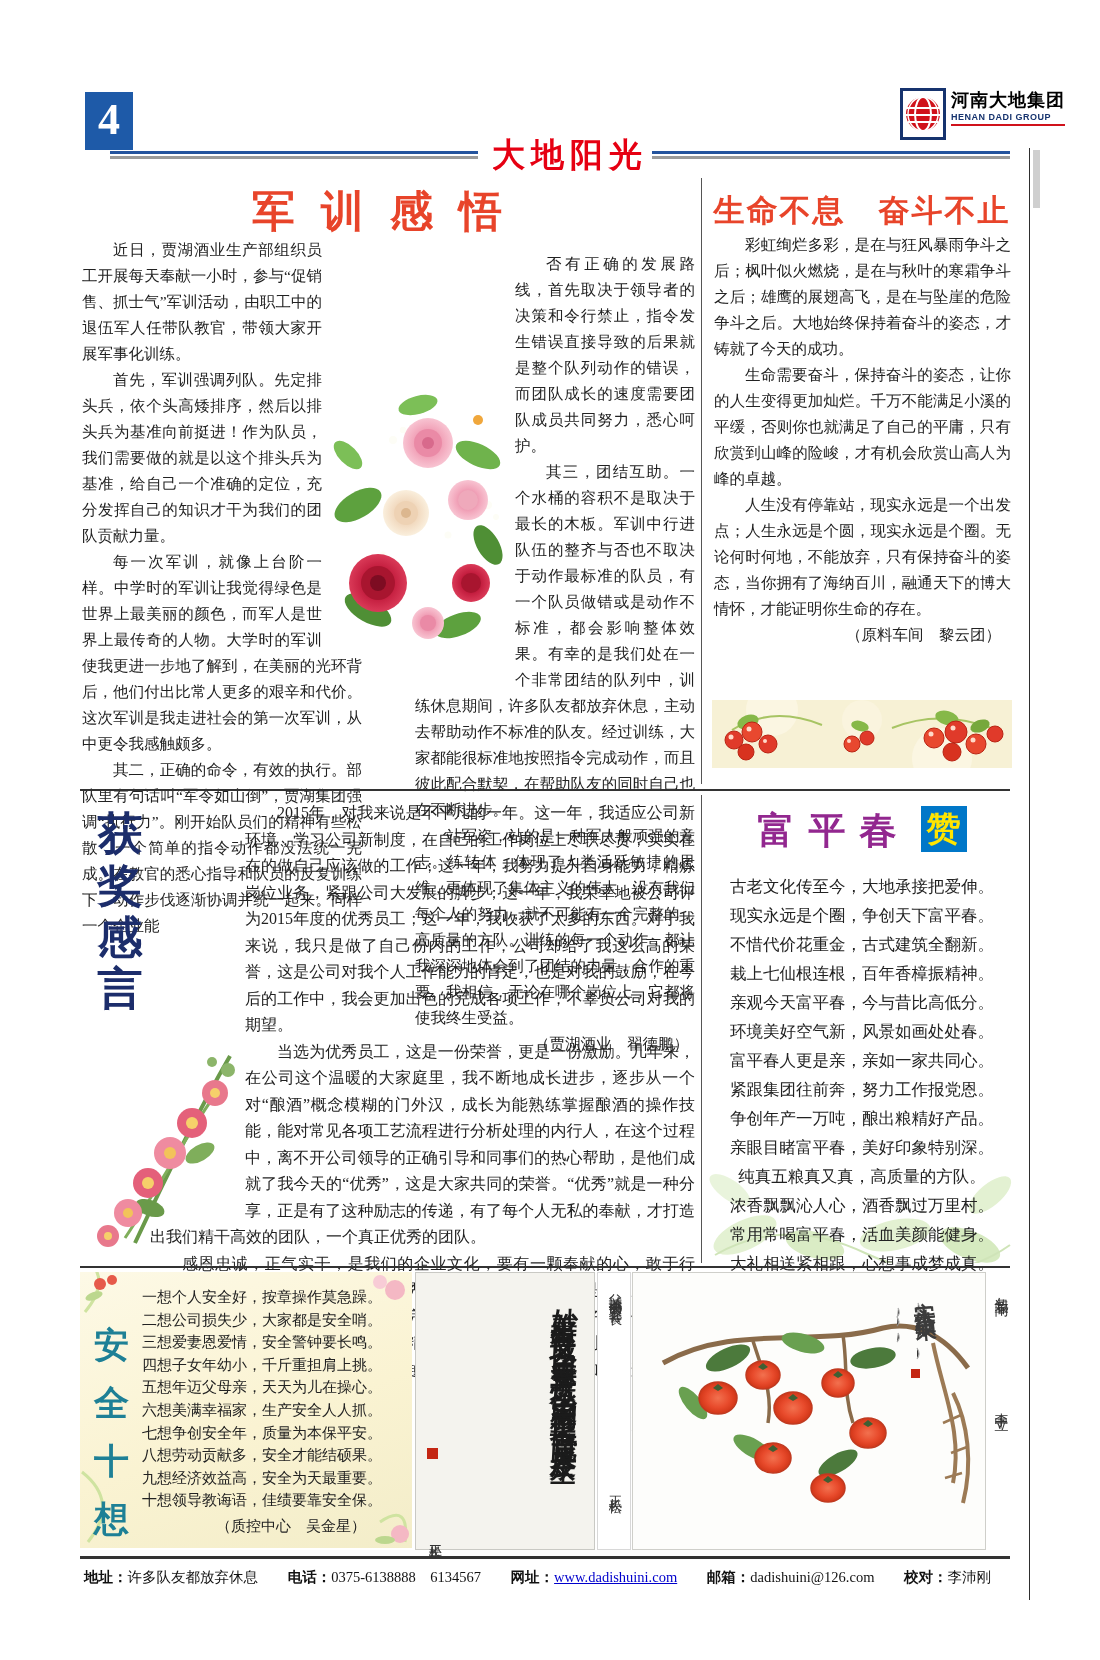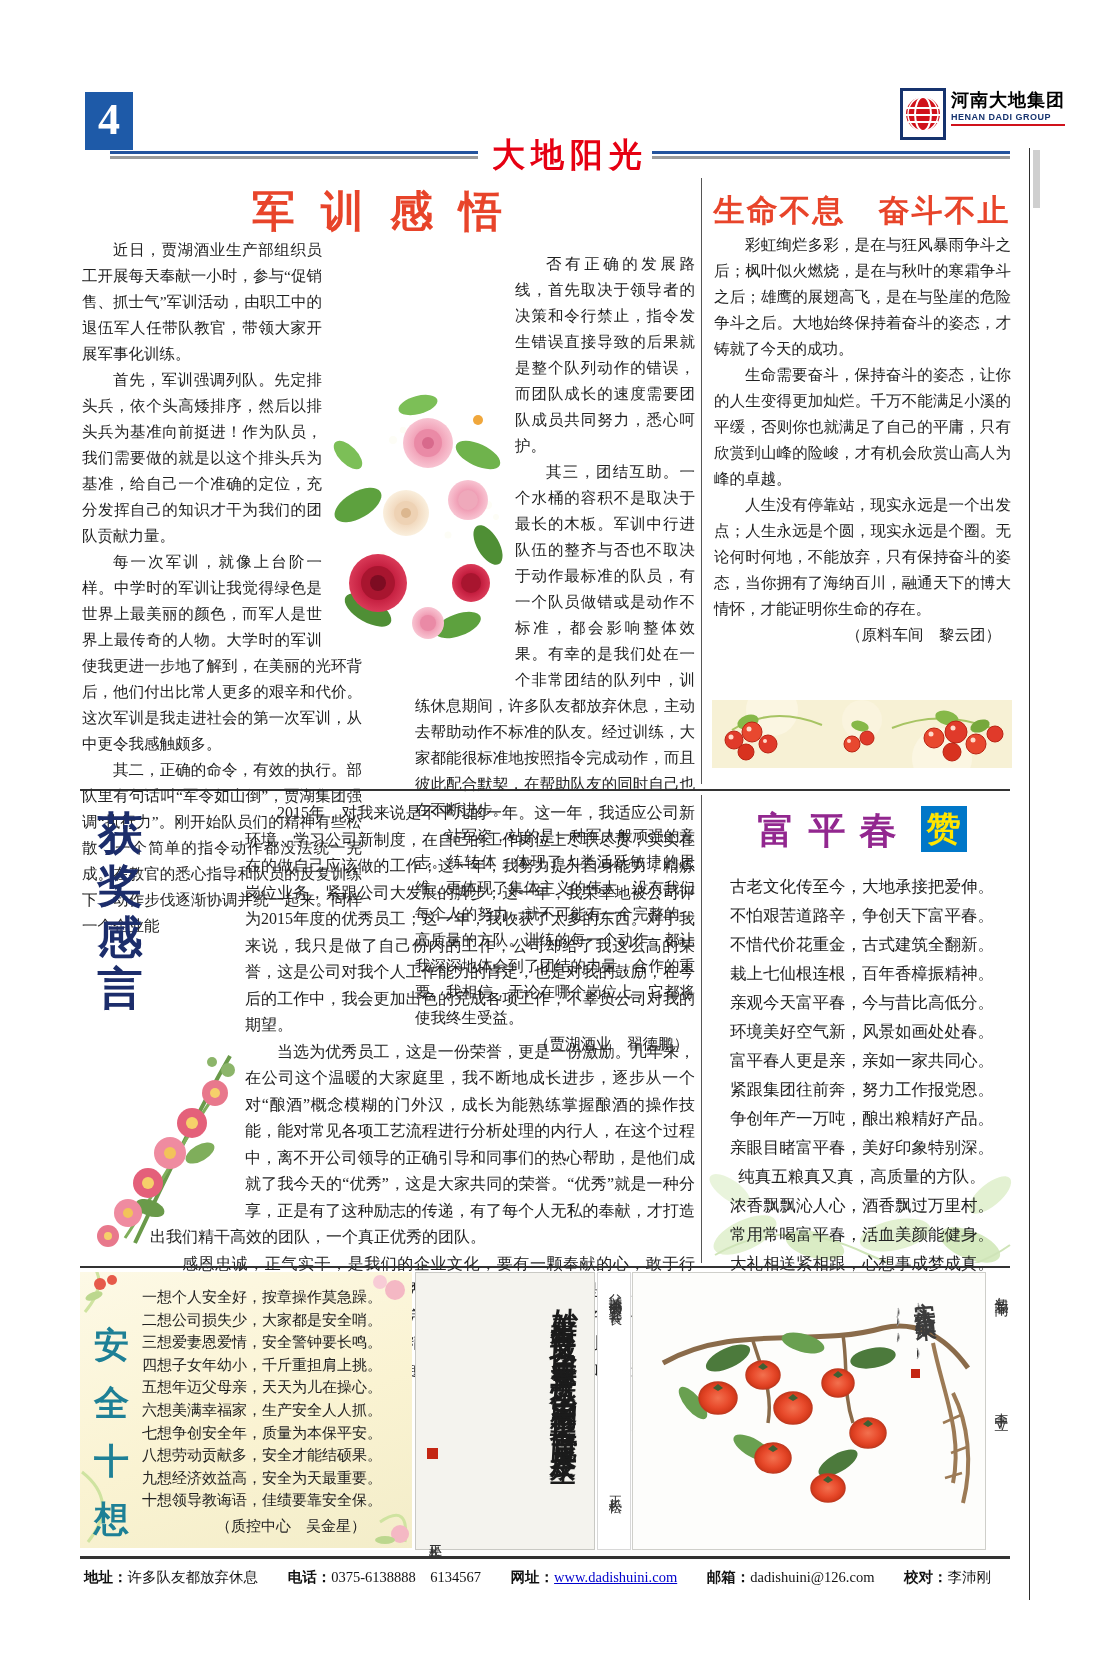--- a/index.html
+++ b/index.html
@@ -291,21 +291,21 @@
         <ellipse cx="265" cy="150" rx="32" ry="14" fill="#b5d98e" transform="rotate(22 265 150)"></ellipse>
         <ellipse cx="285" cy="100" rx="26" ry="11" fill="#cde6ae" transform="rotate(-40 285 100)"></ellipse>
         <ellipse cx="25" cy="95" rx="24" ry="10" fill="#d8ecc0" transform="rotate(35 25 95)"></ellipse>
         <path d="M10,160 Q80,120 160,158 T305,150" stroke="#a9cf7f" stroke-width="2" fill="none"></path>
       </g>
     </svg>
   </div>
 
   <div class="abs poem">
     <div>古老文化传至今，大地承接把爱伸。</div>
-    <div>不怕艰苦道路辛，争创天下富平春。</div>
+    <div>现实永远是个圈，争创天下富平春。</div>
     <div>不惜代价花重金，古式建筑全翻新。</div>
     <div>栽上七仙根连根，百年香樟振精神。</div>
     <div>亲观今天富平春，今与昔比高低分。</div>
     <div>环境美好空气新，风景如画处处春。</div>
     <div>富平春人更是亲，亲如一家共同心。</div>
     <div>紧跟集团往前奔，努力工作报党恩。</div>
     <div>争创年产一万吨，酿出粮精好产品。</div>
     <div>亲眼目睹富平春，美好印象特别深。</div>
     <div>纯真五粮真又真，高质量的方队。</div>
     <div>浓香飘飘沁人心，酒香飘过万里村。</div>

